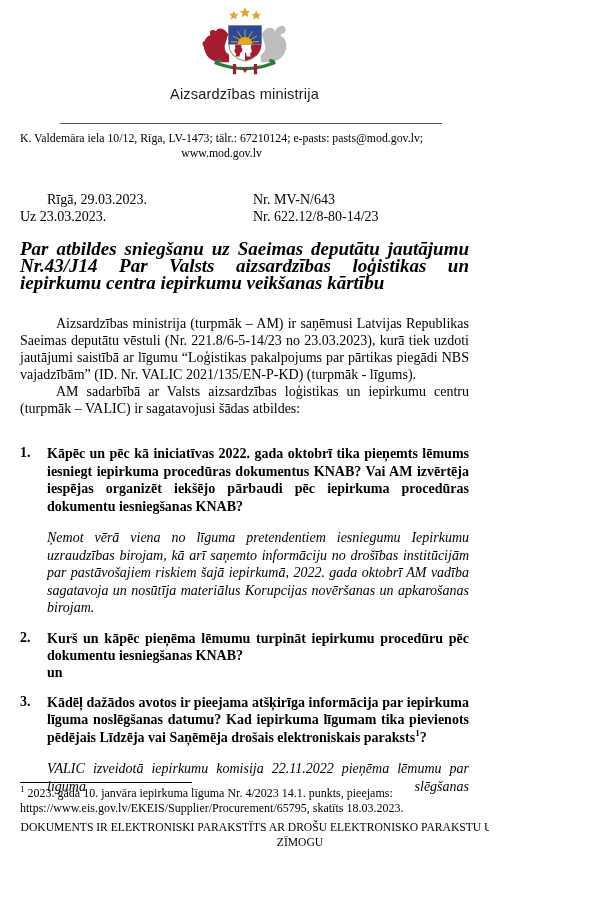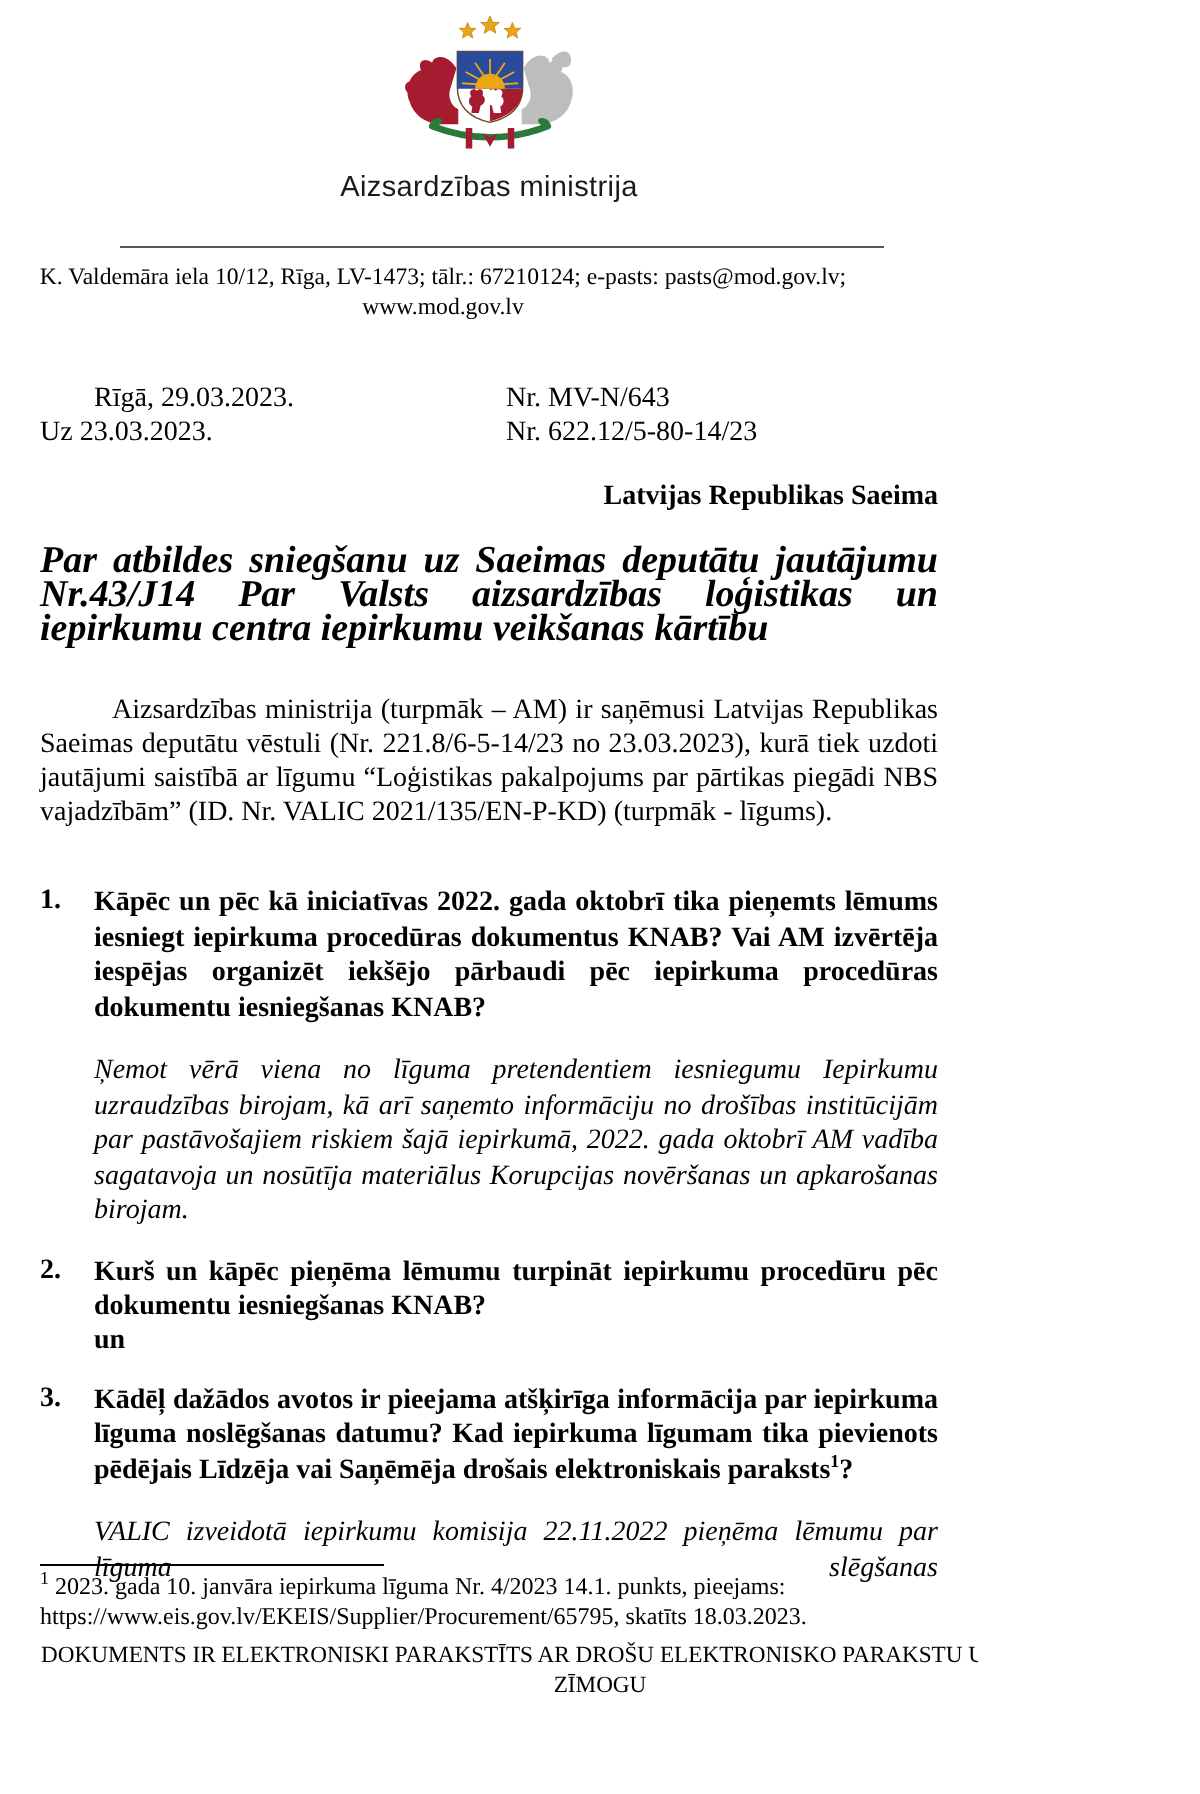--- a/index.html
+++ b/index.html
@@ -133,29 +133,29 @@
   </div>
 
   <div class="content">
     <div class="meta">
       <div class="meta-row">
         <span class="meta-left-1">Rīgā, 29.03.2023.</span>
         <span class="meta-right">Nr. MV-N/643</span>
       </div>
       <div class="meta-row">
         <span>Uz 23.03.2023.</span>
-        <span class="meta-right">Nr. 622.12/5-80-14/23</span>
+        <span class="meta-right">Nr. 622.12/8-80-14/23</span>
       </div>
     </div>
 
-    <div class="recipient">Latvijas Republikas Saeima</div>
 
     <div class="subject">Par atbildes sniegšanu uz Saeimas deputātu jautājumu Nr.43/J14 Par Valsts aizsardzības loģistikas un iepirkumu centra iepirkumu veikšanas kārtību</div>
 
     <p class="para para-first">Aizsardzības ministrija (turpmāk – AM) ir saņēmusi  Latvijas Republikas Saeimas deputātu vēstuli (Nr. 221.8/6-5-14/23 no 23.03.2023), kurā tiek uzdoti jautājumi saistībā ar līgumu “Loģistikas pakalpojums par pārtikas piegādi NBS vajadzībām” (ID. Nr. VALIC 2021/135/EN-P-KD) (turpmāk  - līgums).</p>
+    <p class="para">AM sadarbībā ar Valsts aizsardzības loģistikas un iepirkumu centru (turpmāk – VALIC) ir sagatavojusi šādas atbildes:</p>
 
     <div class="qlist">
 
       <div class="qitem qitem-first">
         <span class="qnum">1.</span>
         <div class="qtext">Kāpēc un pēc kā iniciatīvas 2022. gada oktobrī tika pieņemts lēmums iesniegt iepirkuma procedūras dokumentus KNAB? Vai AM izvērtēja iespējas organizēt iekšējo pārbaudi pēc iepirkuma procedūras dokumentu iesniegšanas KNAB?</div>
         <div class="atext">Ņemot vērā viena no līguma pretendentiem iesniegumu Iepirkumu uzraudzības birojam, kā arī saņemto informāciju no drošības institūcijām par pastāvošajiem riskiem šajā iepirkumā, 2022. gada oktobrī AM vadība sagatavoja un nosūtīja materiālus Korupcijas novēršanas un apkarošanas birojam.</div>
       </div>
 
       <div class="qitem">

